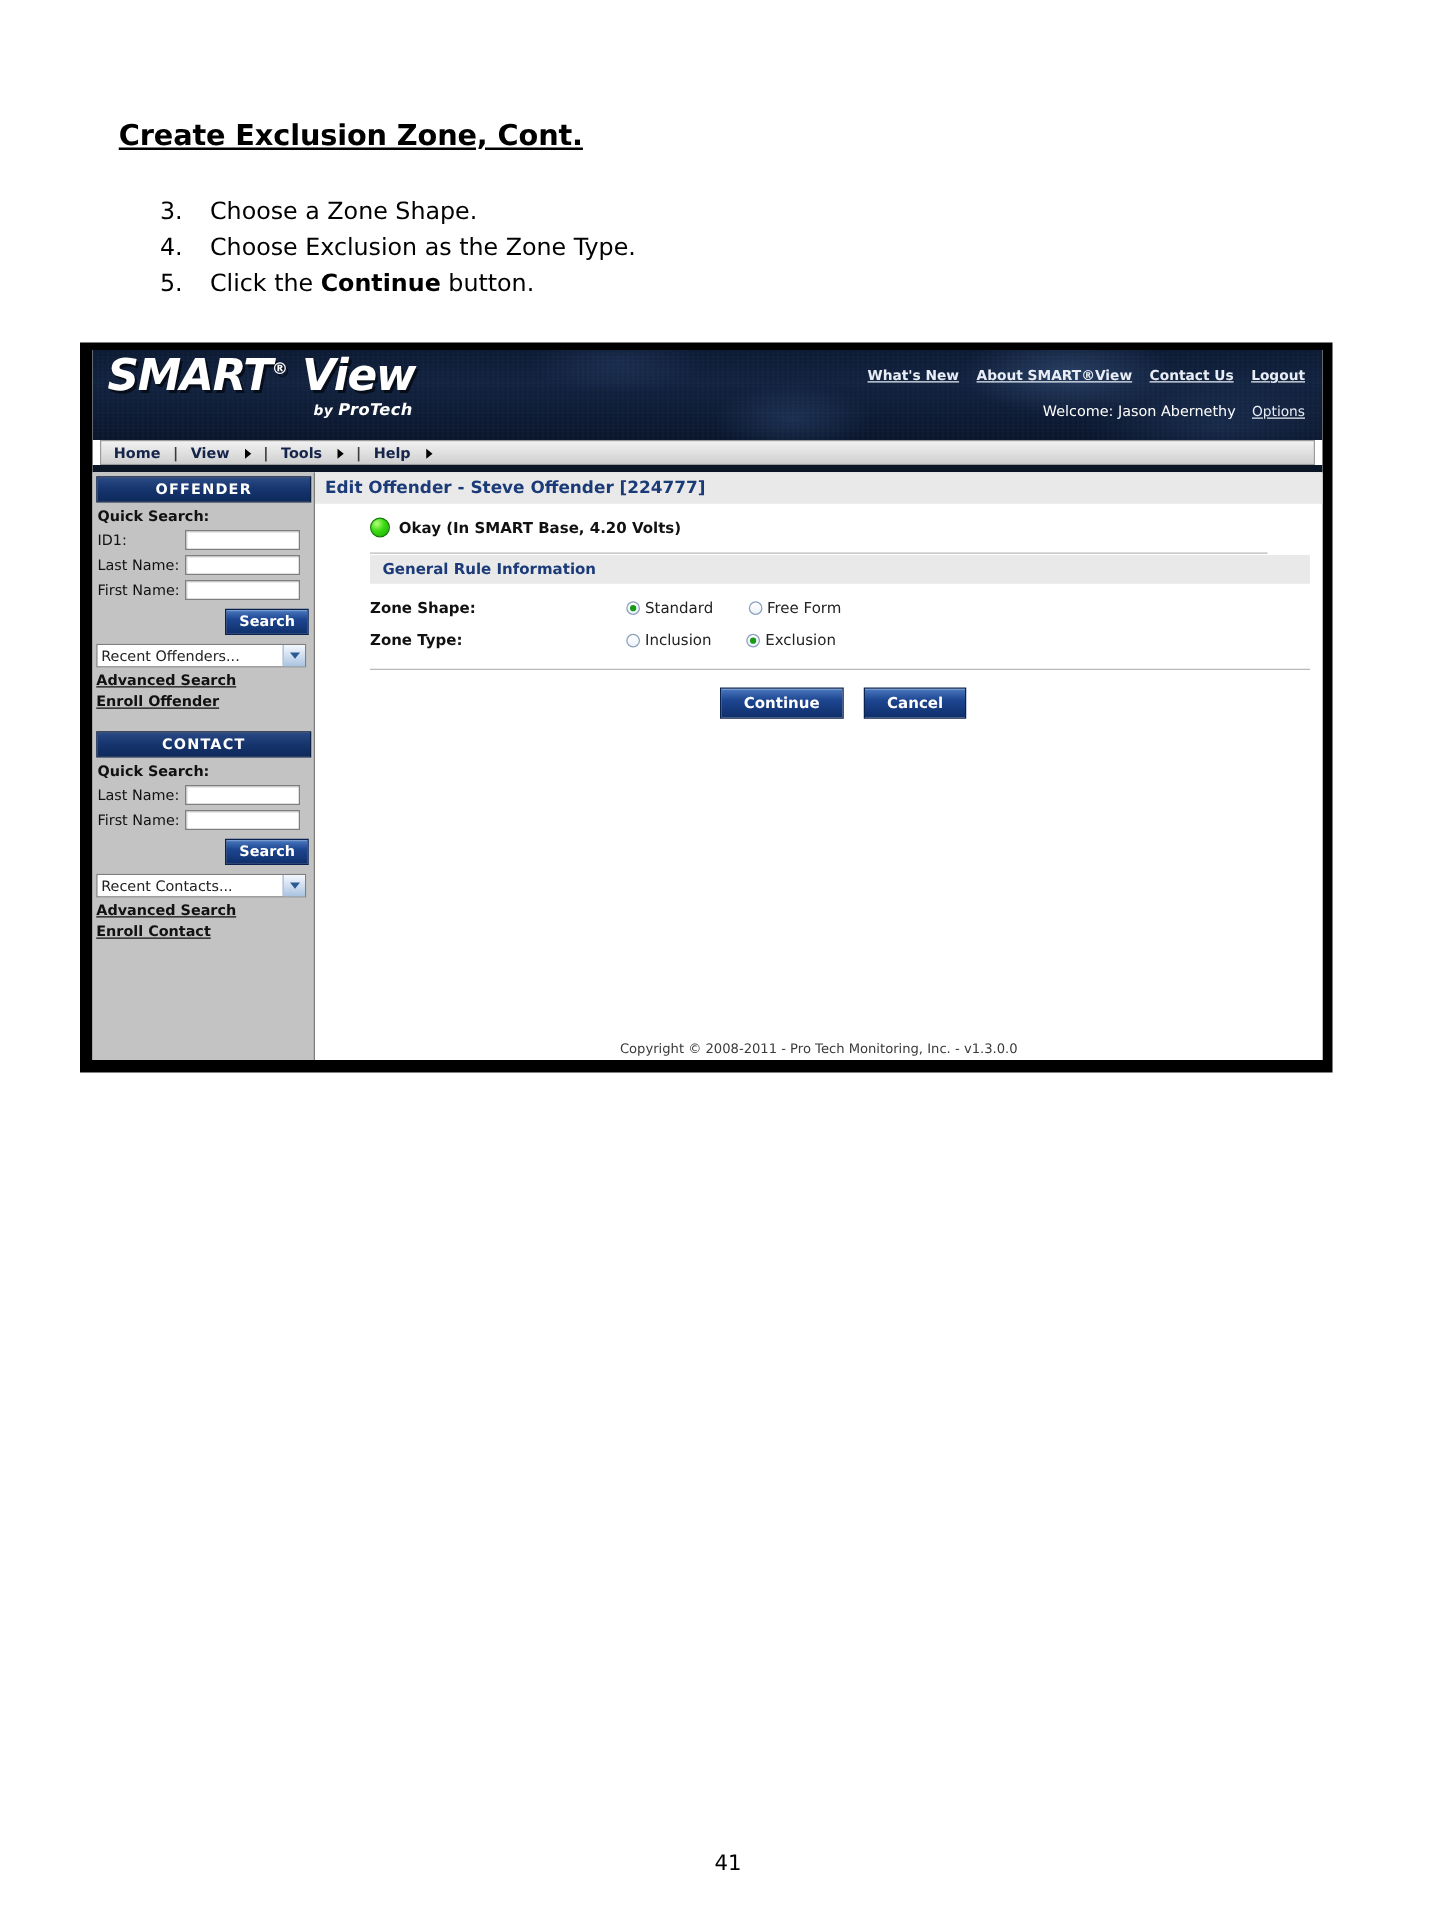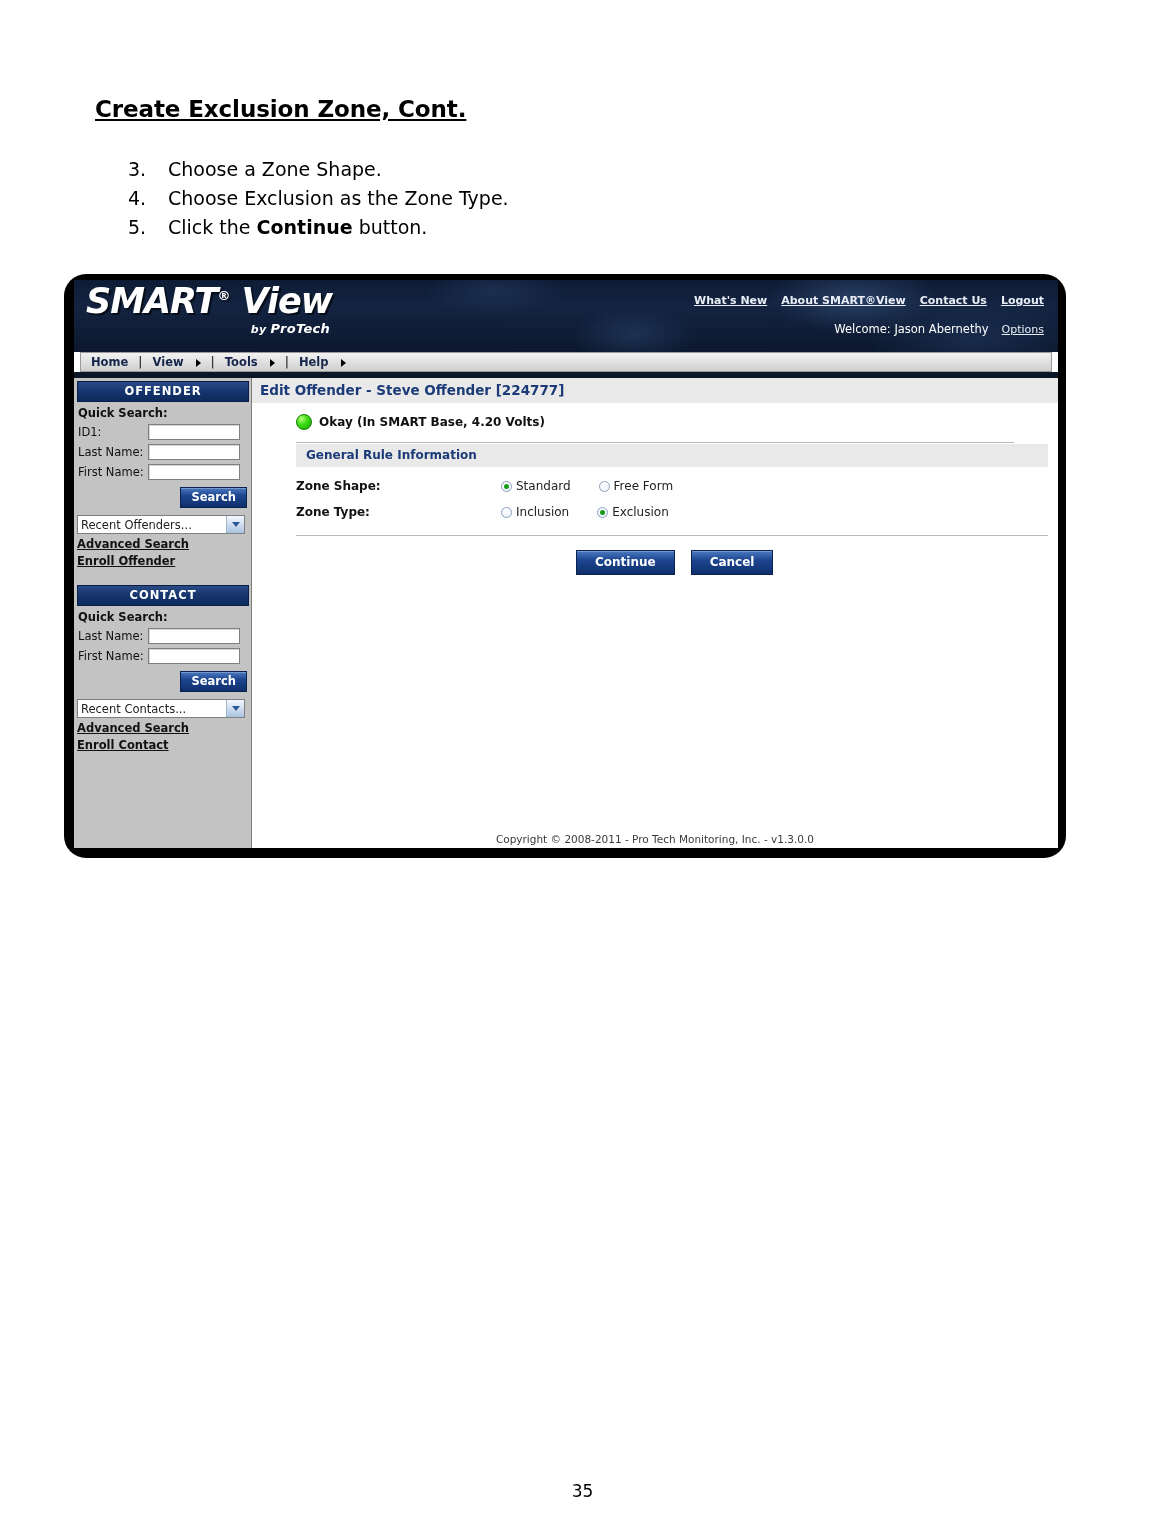--- a/index.html
+++ b/index.html
@@ -46,21 +46,20 @@
   
   .shot-frame {
     position: absolute;
     left: 64px;
     top: 274px;
     width: 1002px;
     height: 584px;
     background: #000000;
     padding: 6px 8px 10px 10px;
     box-sizing: border-box;
-    border-radius: 22px;
   }
   .shot-inner {
     position: relative;
     width: 984px;
     height: 568px;
     background: #ffffff;
     overflow: hidden;
   }
 
   
@@ -578,14 +577,14 @@
 
     </div>
   </div>
 
   <div class="app-footer">Copyright © 2008-2011 - Pro Tech Monitoring, Inc. - v1.3.0.0</div>
 
 </div>
 </div>
 
 <div class="page-footer">
-  <div>35</div>
+  <div>41</div>
 </div>
 
 </body></html>

